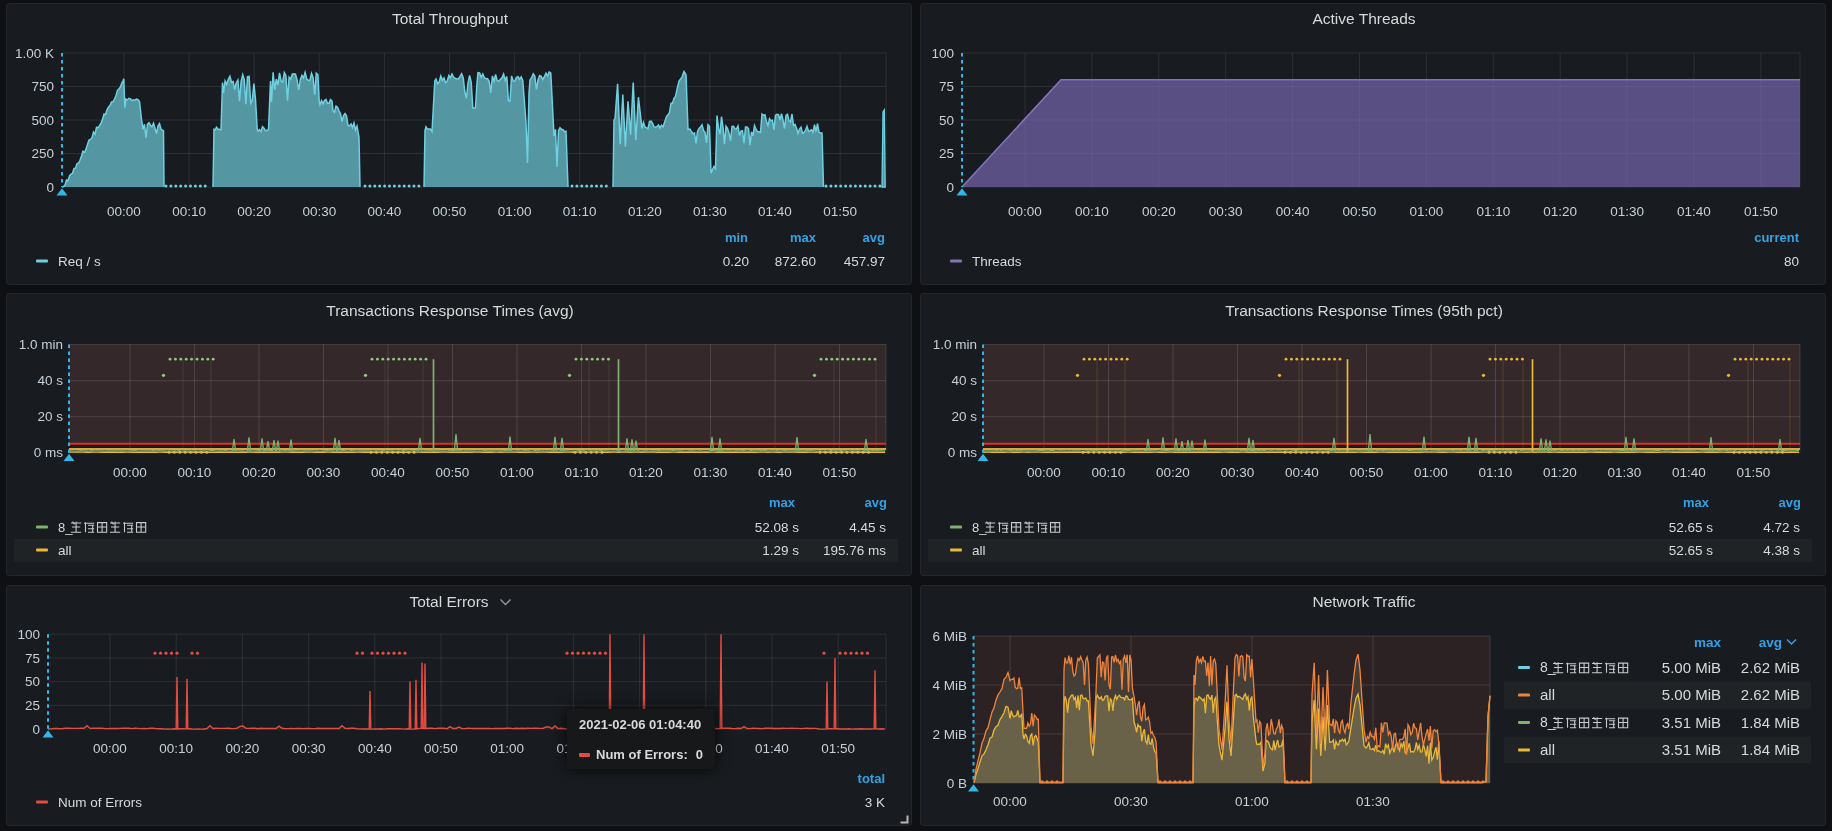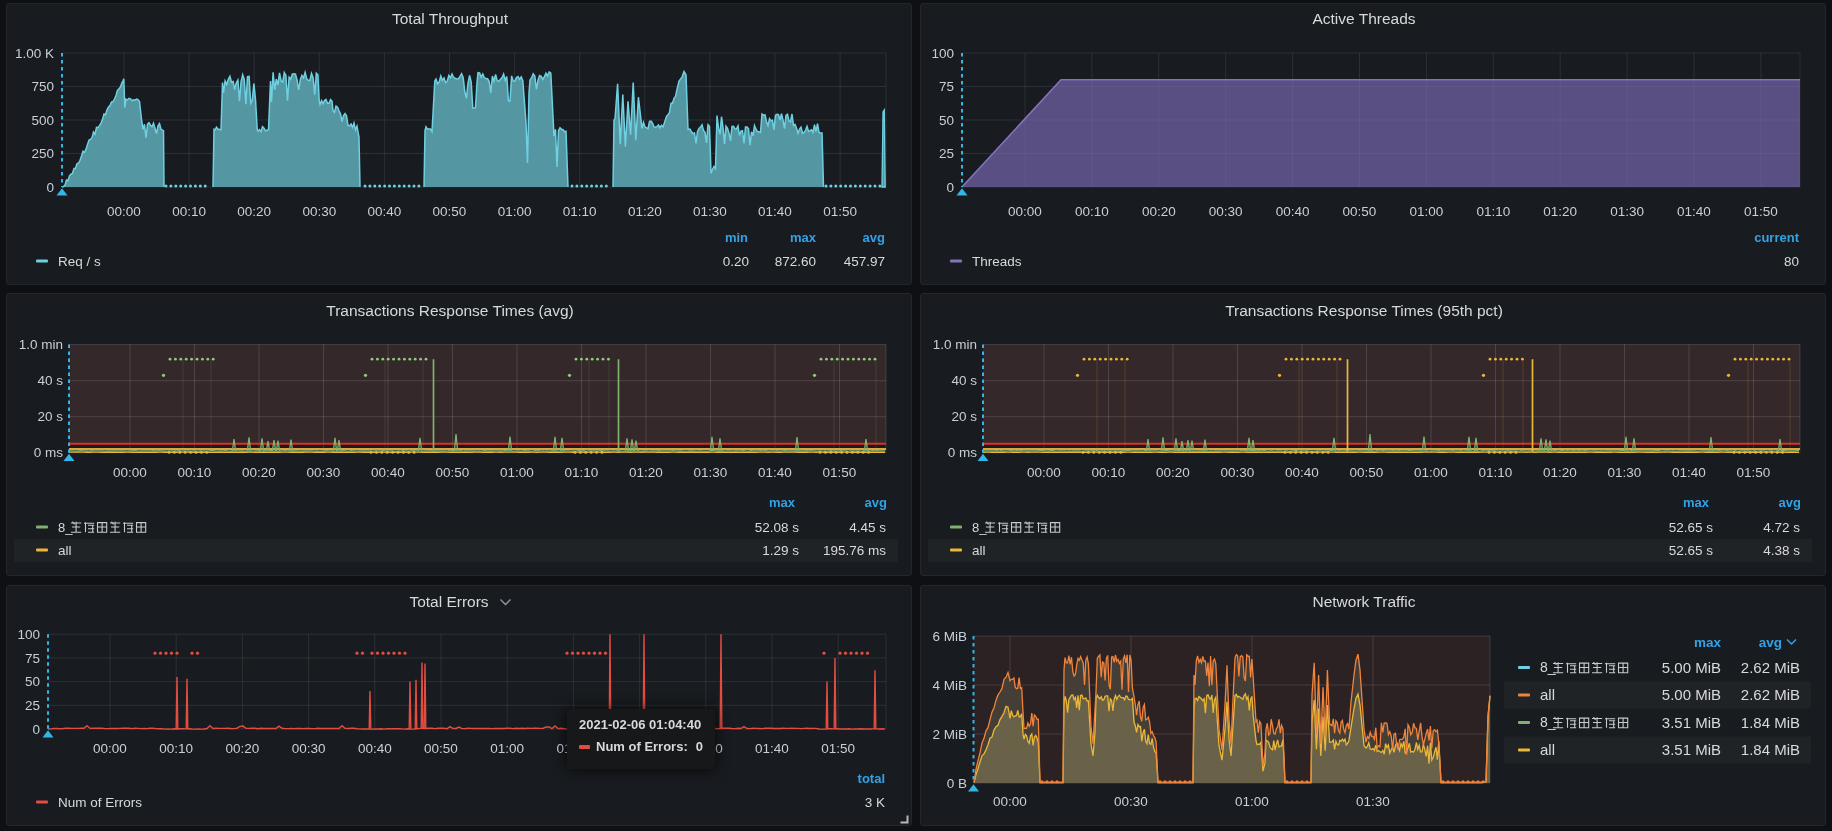--- a/index.html
+++ b/index.html
@@ -582,12 +582,12 @@
       <text x="620" y="142.4" font-size="14" fill="#d8d9da" text-anchor="start">8_</text>
       <path d="M633 133.5L643.2 133.5M634 137.5L642.2 137.5M633 142.7L643.2 142.7M638.1 132.3L638.1 142.7M634.5 132.10000000000002L636.5 134.8M647.5 132.8L647.5 142.7M646 133.8L656.2 133.8M650 135.7L656.2 135.7M650 139.3L656.2 139.3M650 142.7L656.2 142.7M654.7 135.7L654.7 142.7M659.5 133.10000000000002L668.7 133.10000000000002L668.7 142.7L659.5 142.7ZM659.5 137.5L668.7 137.5M664.1 133.10000000000002L664.1 142.7M672 133.5L682.2 133.5M673 137.5L681.2 137.5M672 142.7L682.2 142.7M677.1 132.3L677.1 142.7M673.5 132.10000000000002L675.5 134.8M686.5 132.8L686.5 142.7M685 133.8L695.2 133.8M689 135.7L695.2 135.7M689 139.3L695.2 139.3M689 142.7L695.2 142.7M693.7 135.7L693.7 142.7M698.5 133.10000000000002L707.7 133.10000000000002L707.7 142.7L698.5 142.7ZM698.5 137.5L707.7 137.5M703.1 133.10000000000002L703.1 142.7" stroke="#d8d9da" stroke-width="1.1" fill="none" stroke-opacity="0.92"></path>
       <text x="801" y="142.8" font-size="15" fill="#d8d9da" text-anchor="end">3.51 MiB</text>
       <text x="880" y="142.8" font-size="15" fill="#d8d9da" text-anchor="end">1.84 MiB</text>
       <rect x="598" y="163.5" width="12" height="3" rx="1" fill="#eab839"></rect>
       <text x="620" y="170.2" font-size="15" fill="#d8d9da" text-anchor="start">all</text>
       <text x="801" y="170.2" font-size="15" fill="#d8d9da" text-anchor="end">3.51 MiB</text>
       <text x="880" y="170.2" font-size="15" fill="#d8d9da" text-anchor="end">1.84 MiB</text>
     </svg>
   </div>
-<div class="tt">2021-02-06 01:04:40<div style="margin-top:7px"><span class="d"></span>Num of Errors:<span style="float:right">0</span></div></div>
+<div class="tt">2021-02-06 01:04:40<div style="margin-top:15px"><span class="d"></span>Num of Errors:<span style="float:right">0</span></div></div>
 </body></html>

